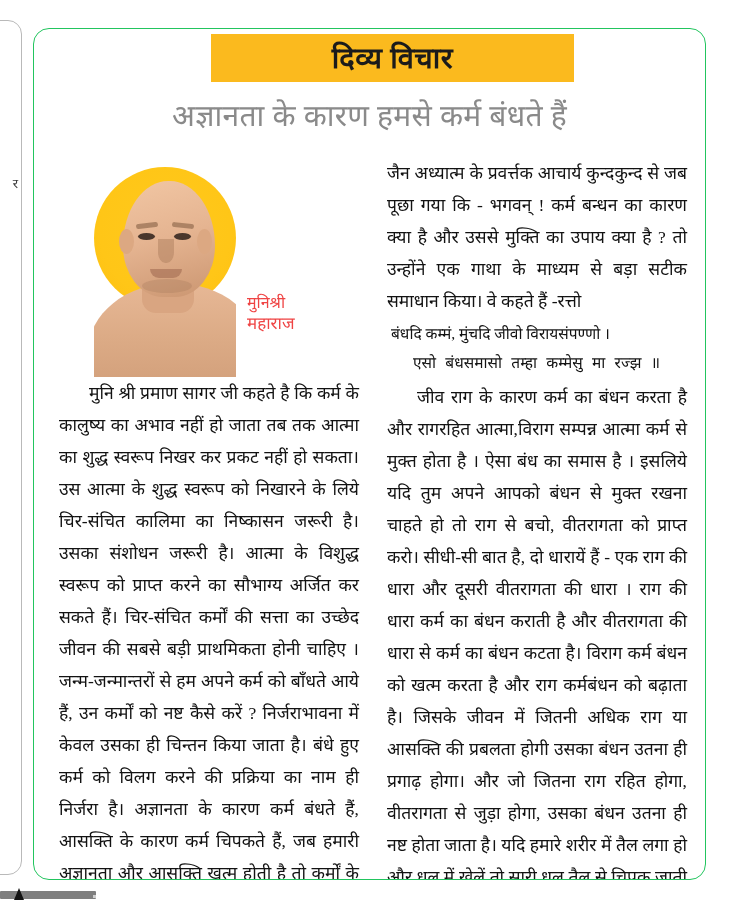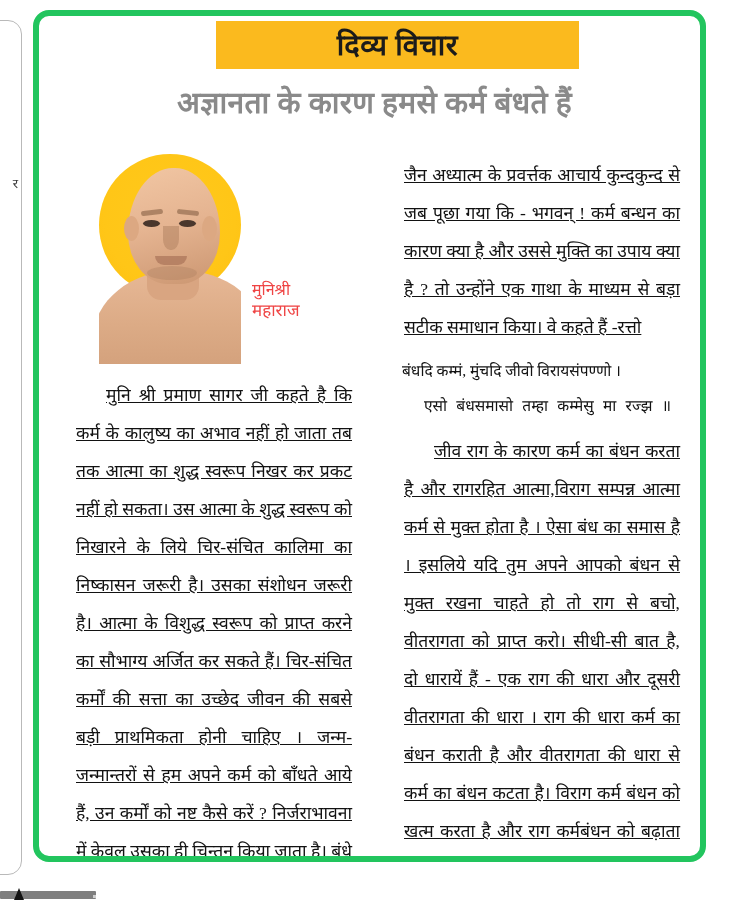--- a/index.html
+++ b/index.html
@@ -46,24 +46,24 @@
     line-height: 26px;
     color: #3a3a3a;
     text-align: right;
     white-space: pre;
   }
 
   
   .article-card {
     position: absolute;
     left: 33px;
-    top: 10px;
+    top: 28px;
     width: 673px;
     height: 852px;
-    border: 6px solid #22c55e;
+    border: 1px solid #22c55e;
     border-radius: 16px;
     background: #ffffff;
     box-sizing: border-box;
     overflow: hidden;
   }
 
   
   .banner {
     position: absolute;
     left: 177px;
@@ -85,21 +85,21 @@
   }
 
   
   .headline {
     position: absolute;
     left: 0;
     top: 68px;
     width: 671px;
     text-align: center;
     font-size: 30px;
-    font-weight: bold;
+    font-weight: normal;
     color: #8a8a8a;
     line-height: 1.25;
     letter-spacing: 0.3px;
   }
 
   
   .columns {
     position: absolute;
     left: 25px;
     top: 128px;
@@ -234,36 +234,35 @@
     color: #ef4444;
     line-height: 1.28;
   }
   .byline-pre   { font-size: 16px; }
   .byline-name  { font-size: 18px; font-weight: bold; }
   .byline-post  { font-size: 17px; }
 
   
   .body-para {
     font-size: 17.5px;
-    line-height: 38px;
+    line-height: 32px;
     color: #121212;
     text-align: justify;
     text-justify: inter-word;
-    margin: 12px;
+    margin: 0;
     hyphens: none;
-    text-decoration: underline;
   }
   .body-para.indent { text-indent: 30px; }
 
   .verse {
     font-size: 15.5px;
     line-height: 26px;
     color: #121212;
     text-align: left;
-    margin: 10px;
+    margin: 4px;
   }
   .verse.verse-2 { text-indent: 22px; font-family: Liberation Mono, monospace; }
 
   
   .scrollbar-track {
     position: absolute;
     left: 0;
     bottom: 0;
     width: 750px;
     height: 14px;

